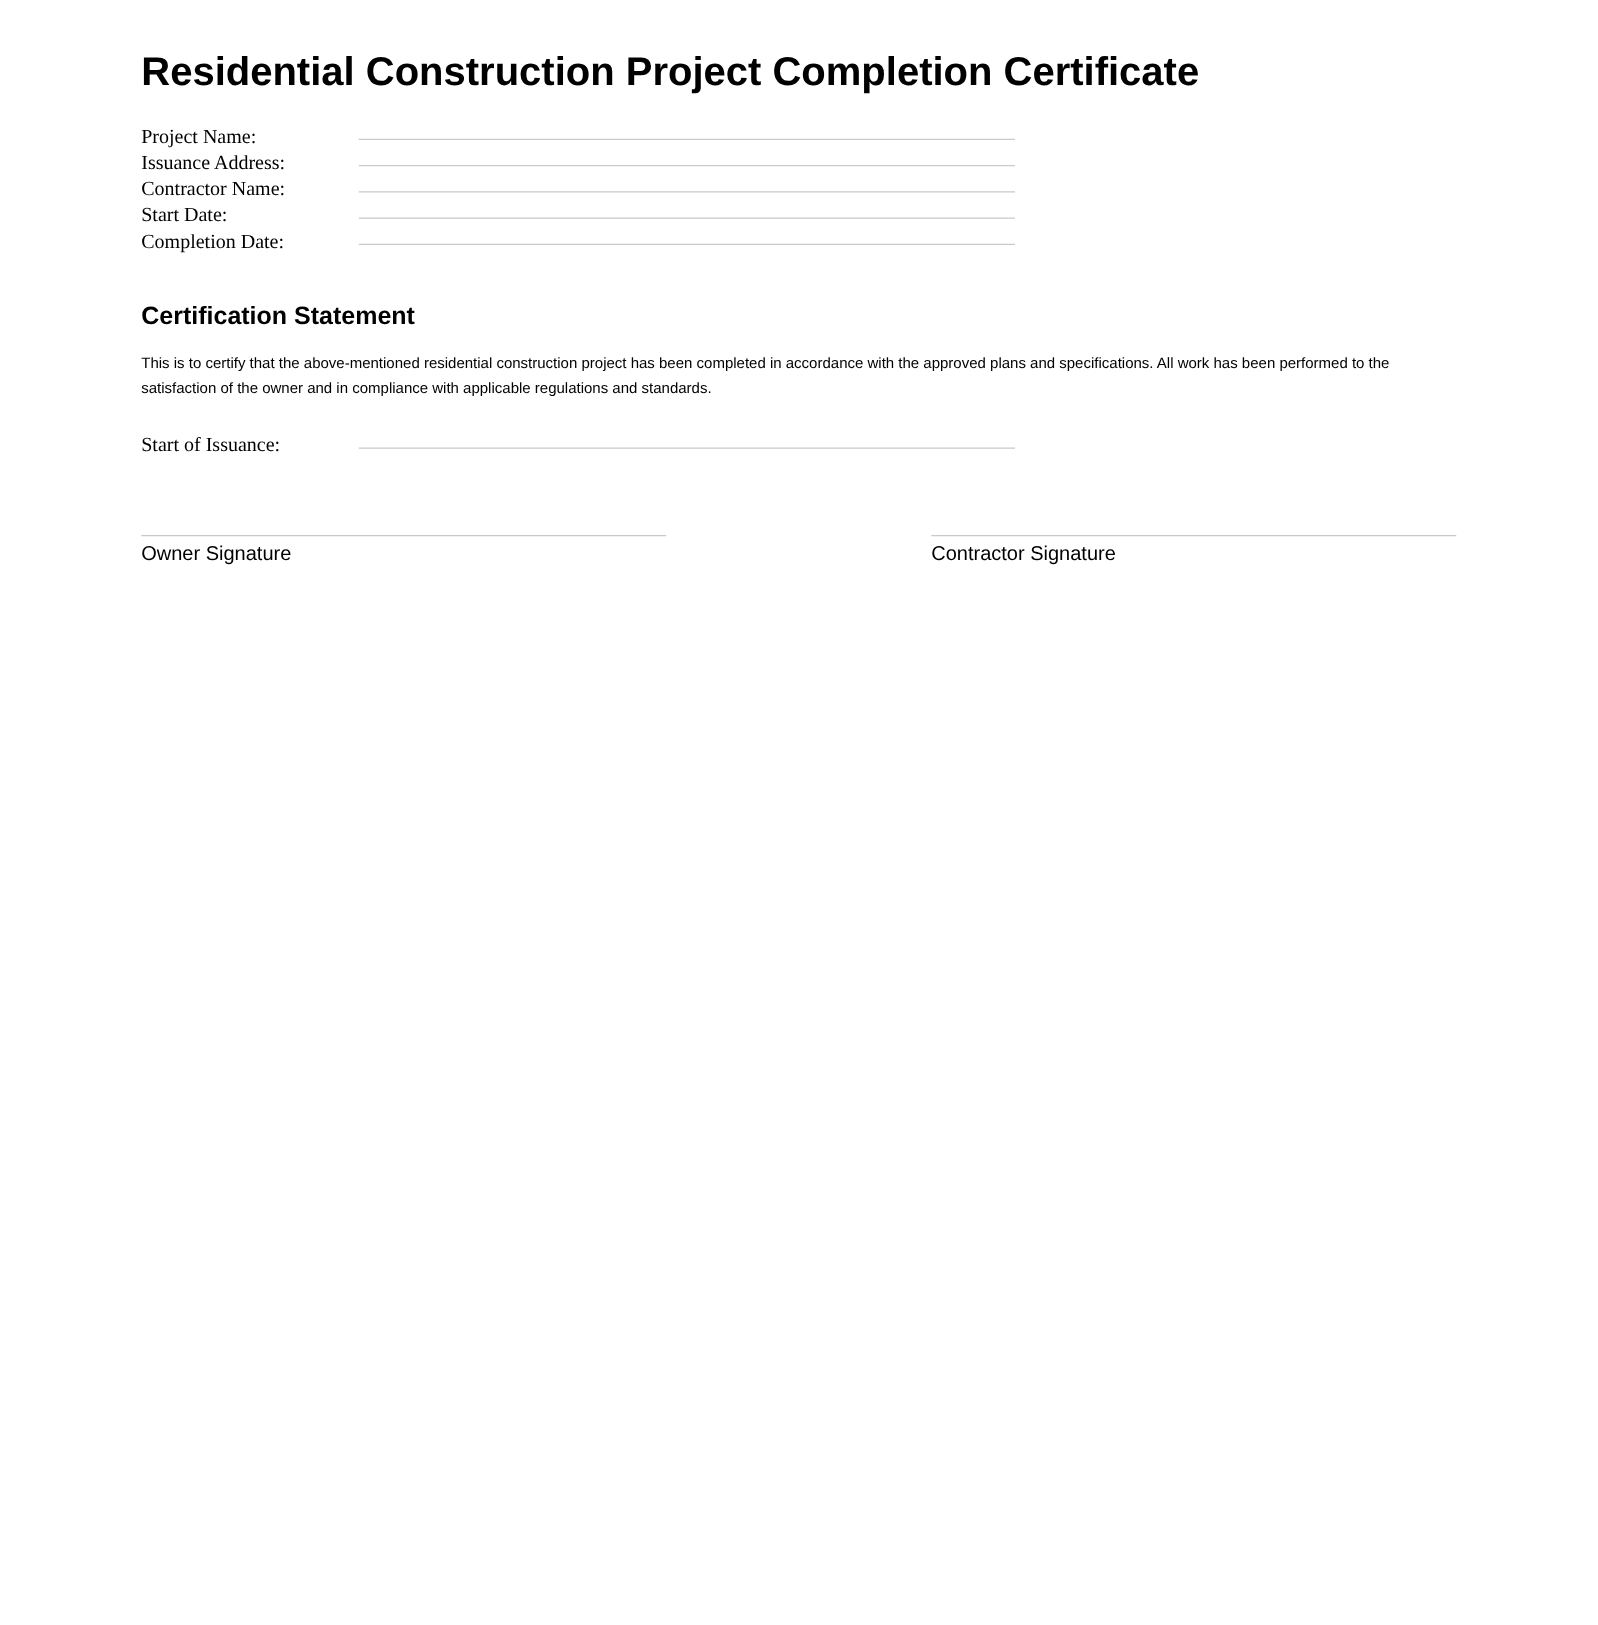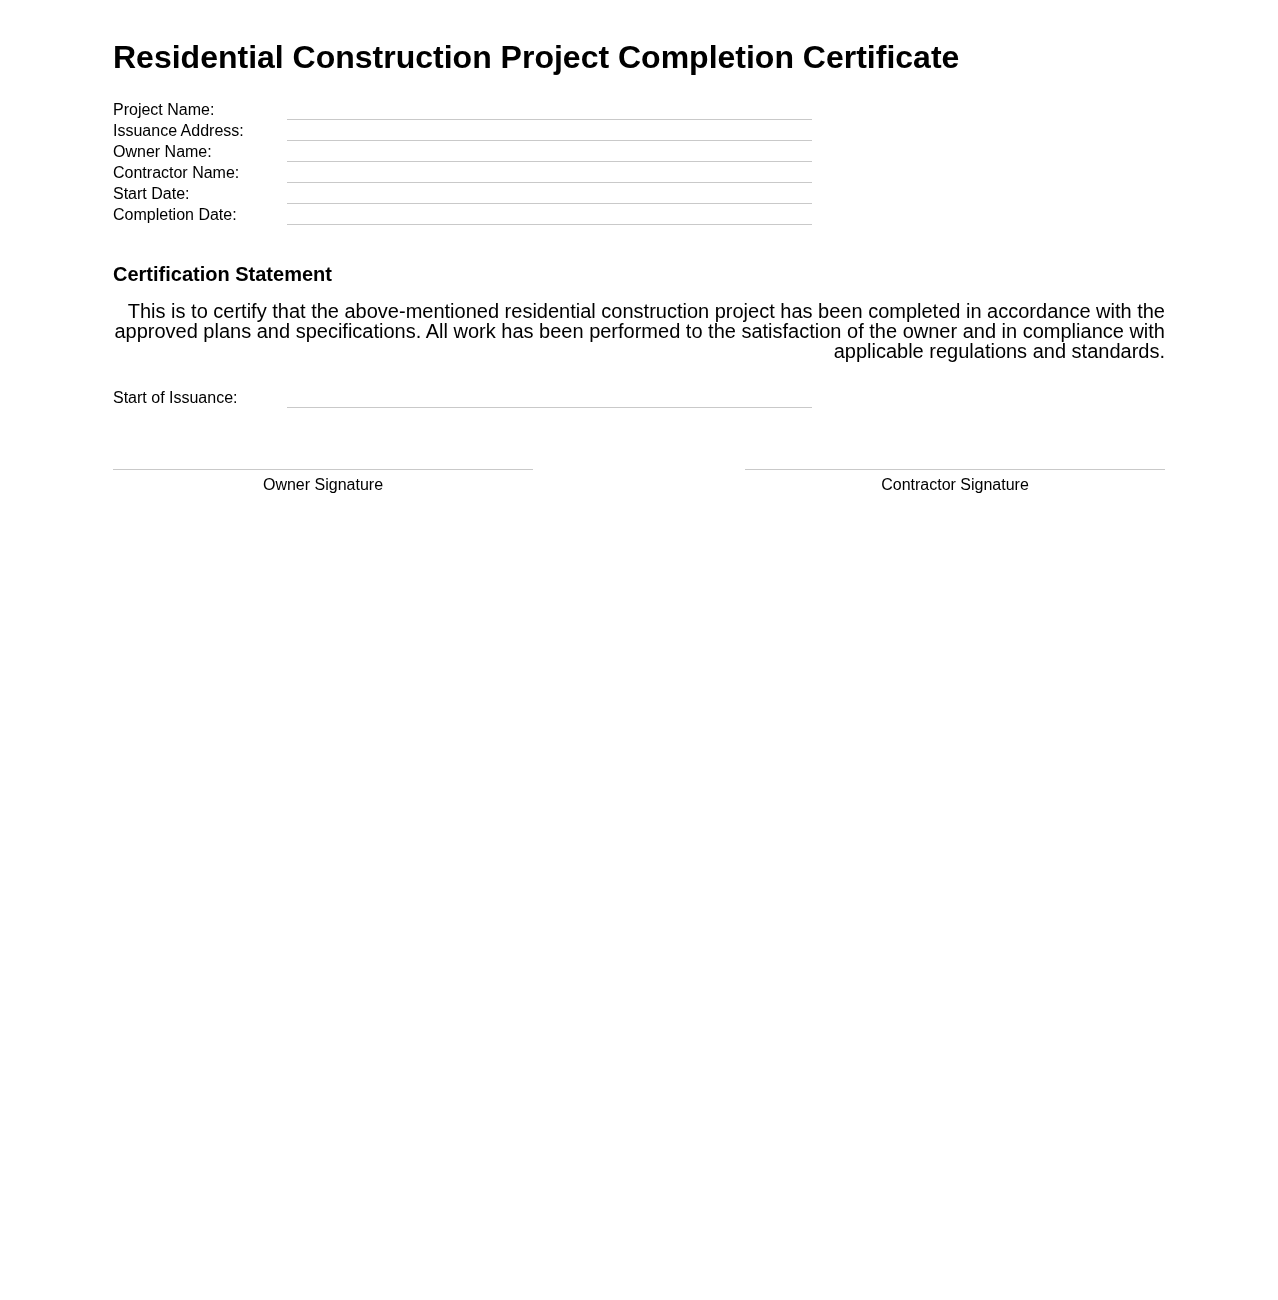--- a/index.html
+++ b/index.html
@@ -23,21 +23,22 @@
     font-size: 32px;
     font-weight: bold;
     line-height: 1.1;
     margin: 0 0 24px 0;
     letter-spacing: 0;
   }
   .fields { margin: 0; }
   .field-row {
     display: flex;
     height: 21px;
-    align-items: flex-end;
+    align-items: center;
+    font-family: Liberation Serif, serif;
   }
   .field-label {
     width: 174px;
     flex: none;
     font-size: 16px;
     line-height: 21px;
     align-self: center;
     white-space: nowrap;
   }
   .field-line {
@@ -46,64 +47,58 @@
     height: 4px;
     border-bottom: 1px solid #c9c9c9;
   }
   .section-heading {
     font-size: 20px;
     font-weight: bold;
     line-height: 1.2;
     margin: 37px 0 15px 0;
   }
   .statement-text {
-    font-size: 20px;
+    font-size: 12px;
     line-height: 20px;
     margin: 0;
     max-width: 1052px;
-    text-align: right;
   }
   .issuance-row {
     margin-top: 26px;
   }
   .signatures {
     margin-top: 61px;
     display: flex;
     justify-content: space-between;
     width: 1052px;
   }
   .signature-block {
     width: 420px;
     border-top: 1px solid #c9c9c9;
     padding-top: 5px;
-    text-align: center;
   }
   .signature-caption {
     font-size: 16px;
     line-height: 19px;
   }
 </style>
 </head>
 <body>
 
 <div class="doc">
 
   <h1 class="title">Residential Construction Project Completion Certificate</h1>
 
   <div class="fields">
     <div class="field-row">
       <span class="field-label">Project Name:</span>
       <span class="field-line"></span>
     </div>
     <div class="field-row">
       <span class="field-label">Issuance Address:</span>
-      <span class="field-line"></span>
-    </div>
-    <div class="field-row">
-      <span class="field-label">Owner Name:</span>
       <span class="field-line"></span>
     </div>
     <div class="field-row">
       <span class="field-label">Contractor Name:</span>
       <span class="field-line"></span>
     </div>
     <div class="field-row">
       <span class="field-label">Start Date:</span>
       <span class="field-line"></span>
     </div>

